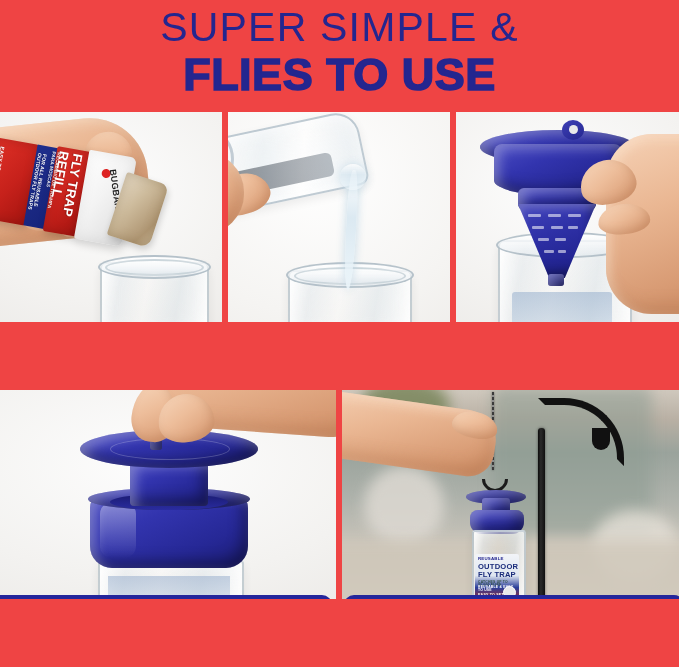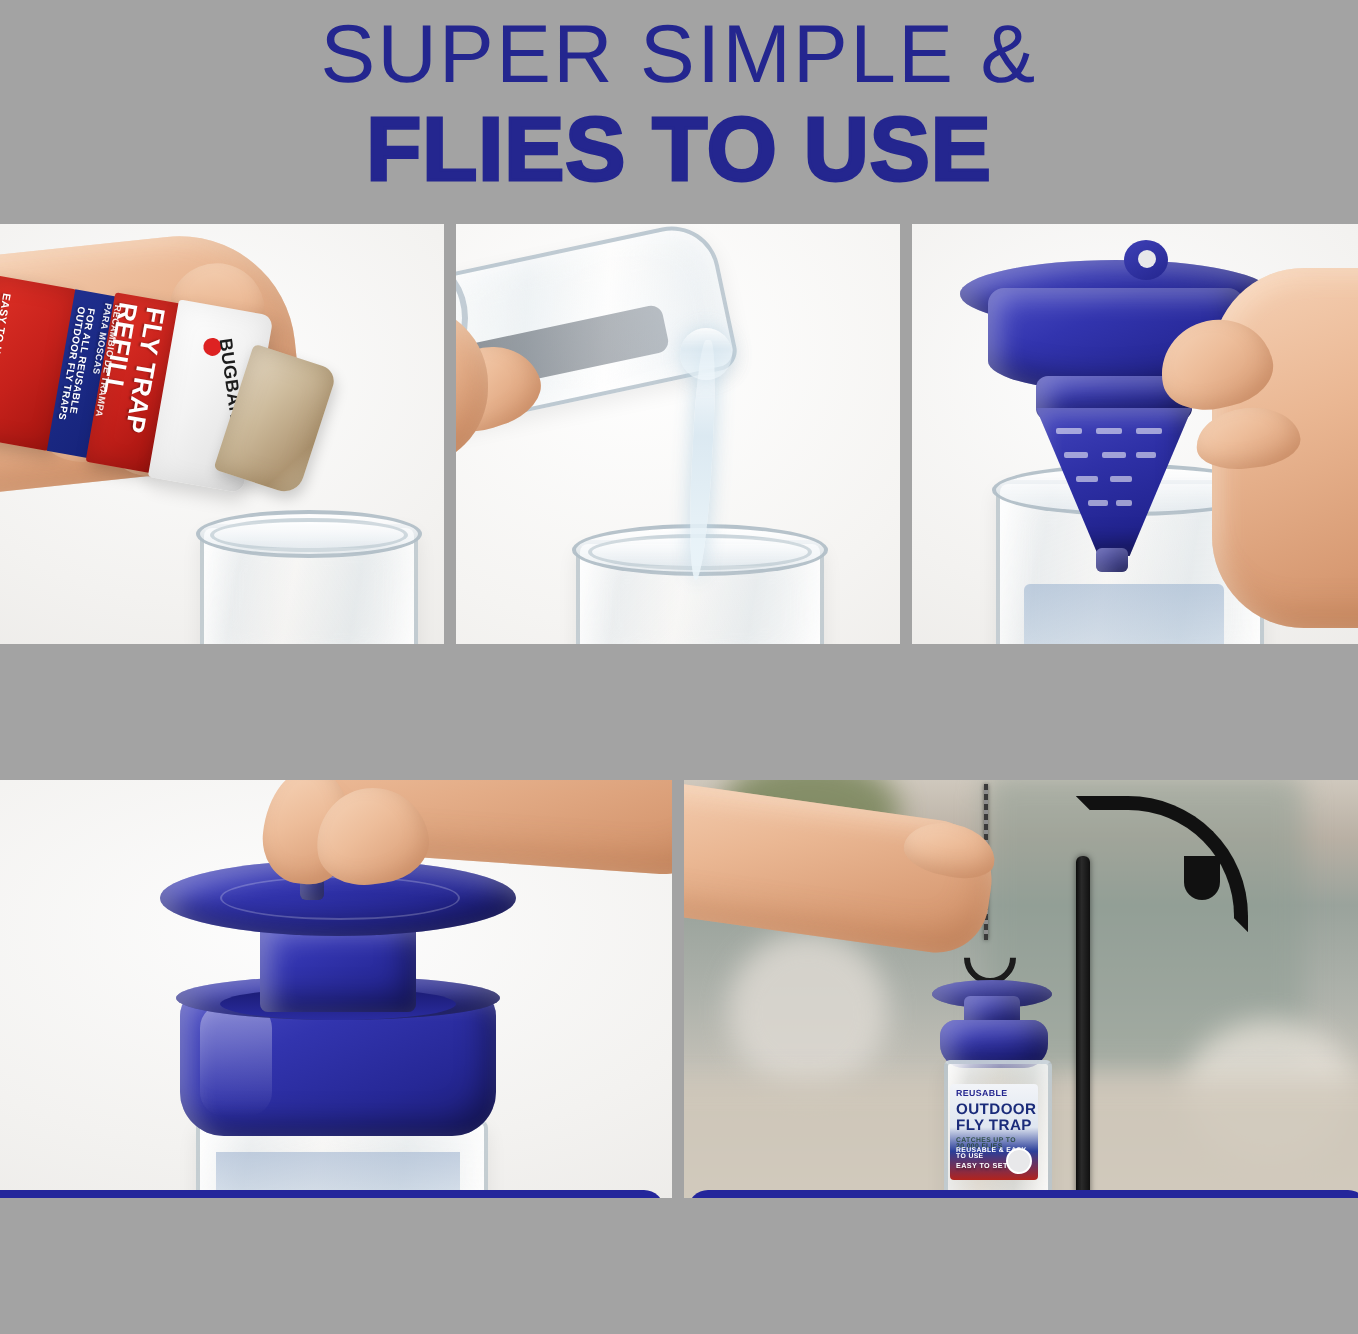--- a/index.html
+++ b/index.html
@@ -3,21 +3,21 @@
 <meta charset="utf-8">
 <style>
   html,body{margin:0;padding:0;}
   body{
     width:679px;height:667px;
     background:#ffffff;
     font-family:"Liberation Sans","DejaVu Sans",sans-serif;
     overflow:hidden;
     position:relative;
   }
-  #page{position:absolute;inset:0;background:#a3a3a3;}
+  #page{position:absolute;inset:0;background:#ef4444;}
 
   
   .header{
     position:absolute;left:0;top:0;width:679px;height:108px;
     display:flex;flex-direction:column;align-items:center;justify-content:flex-start;
     padding-top:4px;box-sizing:border-box;
   }
   .title-line1{
     color:#24268F;
     font-size:41px;
@@ -325,21 +325,21 @@
       <div class="hook" style="left:140px;top:76px;width:20px;height:20px;"></div>
 
       <div class="hand" style="left:-46px;top:10px;width:200px;height:66px;border-radius:22px 30px 26px 20px;transform:rotate(8deg);"></div>
       <div class="finger" style="left:110px;top:22px;width:46px;height:26px;transform:rotate(12deg);"></div>
 
       <div class="blue-part" style="left:124px;top:100px;width:60px;height:14px;border-radius:50%;"></div>
       <div class="blue-part" style="left:140px;top:108px;width:28px;height:18px;border-radius:3px;"></div>
       <div class="blue-part" style="left:128px;top:120px;width:54px;height:24px;border-radius:8px 8px 12px 12px;"></div>
       <div class="jar" style="left:130px;top:140px;width:50px;height:72px;border-radius:3px 3px 8px 8px;"></div>
 
-      <div style="position:absolute;left:133px;top:152px;width:44px;height:48px;
+      <div style="position:absolute;left:133px;top:164px;width:44px;height:48px;
                   background:linear-gradient(180deg,#f2f4f8 0%,#dfe6f0 45%,#2b3f9a 70%,#b3231c 100%);
                   border-radius:2px;overflow:hidden;">
         <div class="label-txt" style="left:3px;top:3px;font-size:4.4px;color:#24268F;text-shadow:none;">REUSABLE</div>
         <div class="label-txt" style="left:3px;top:9px;font-size:7.6px;color:#1a2b7a;text-shadow:none;">OUTDOOR</div>
         <div class="label-txt" style="left:3px;top:17px;font-size:7.6px;color:#1a2b7a;text-shadow:none;">FLY TRAP</div>
         <div class="label-txt" style="left:3px;top:27px;font-size:3.4px;color:#243;text-shadow:none;opacity:.85;">CATCHES UP TO 20,000 FLIES</div>
         <div class="label-txt" style="left:3px;top:32px;font-size:3.4px;color:#fff;text-shadow:none;">REUSABLE &amp; EASY TO USE</div>
         <div class="label-txt" style="left:3px;top:40px;font-size:3.6px;color:#fff;">EASY TO SET UP</div>
         <div style="position:absolute;right:3px;bottom:3px;width:11px;height:11px;border-radius:50%;
                     background:#e8e8ea;border:1px solid #fff;"></div>

